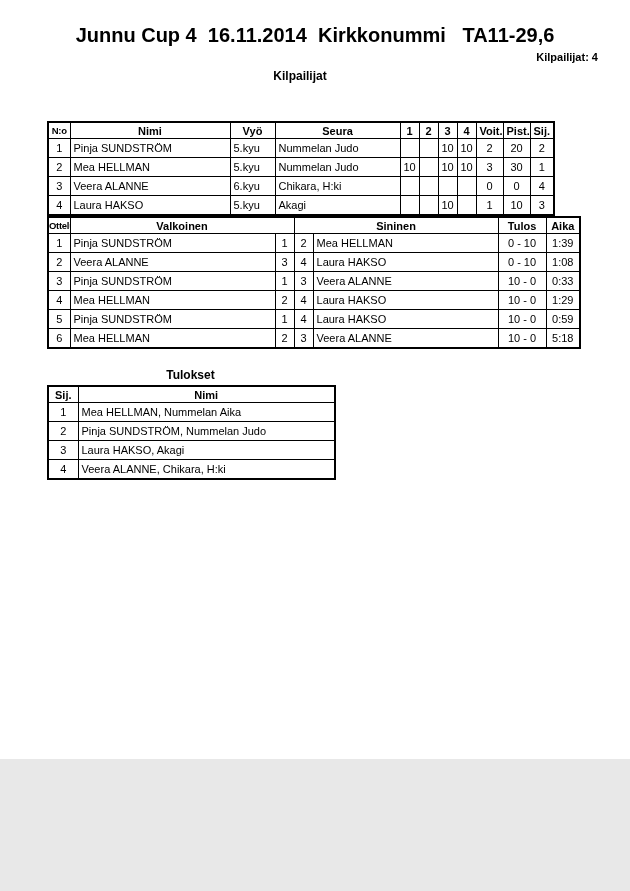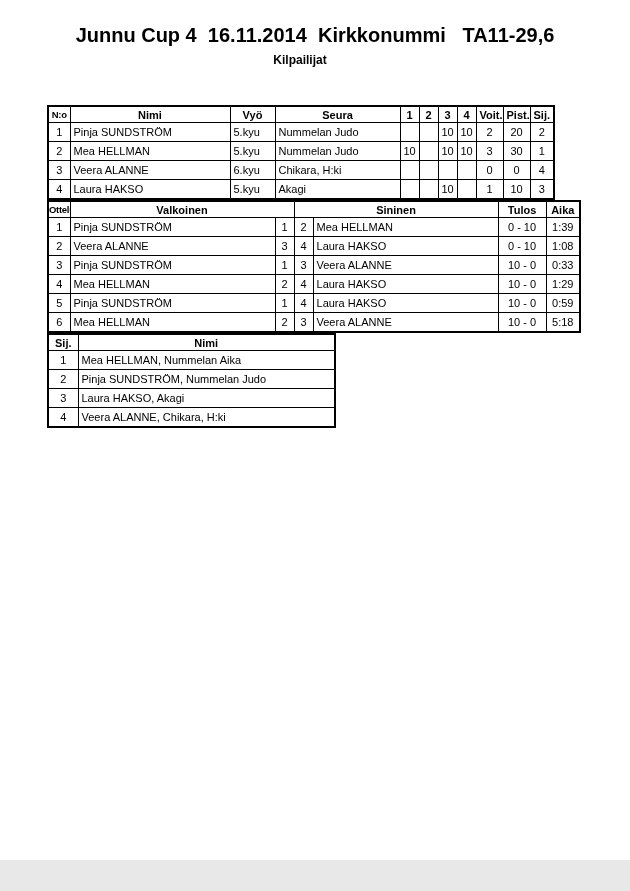--- a/index.html
+++ b/index.html
@@ -1,19 +1,19 @@
 <!DOCTYPE html>
 <html><head>
 <meta charset="utf-8">
 <style>
   html, body { margin: 0; padding: 0; background: #e8e8e8; }
   .page {
     position: relative;
     width: 630px;
-    height: 860px;
+    height: 759px;
     background: #ffffff;
     font-family: "Liberation Sans", sans-serif;
     color: #000;
     overflow: hidden;
     margin: 0 auto;
   }
   .title {
     margin-top: 24px;
     text-align: center;
     font-size: 20px;
@@ -57,20 +57,21 @@
   .t-kilpailijat { width: 506px; margin-top: 38px; }
   .t-ottelut    { width: 532px; }
   .t-tulokset   { width: 287px; }
 </style>
 </head>
 <body>
 
 <div class="page">
 
   <div class="title">Junnu Cup 4  16.11.2014  Kirkkonummi   TA11-29,6</div>
+  <div class="count">Kilpailijat: 4</div>
 
   <div class="section">
     <div class="section-heading hd-k">Kilpailijat</div>
     <table class="t-kilpailijat">
       <colgroup>
         <col style="width:22px">
           <col style="width:160px">
           <col style="width:45px">
           <col style="width:125px">
         <col style="width:19px">
@@ -226,20 +227,21 @@
           <td>3</td>
           <td class="l">Veera ALANNE</td>
           <td>10 - 0</td>
           <td>5:18</td>
         </tr>
       </tbody>
     </table>
   </div>
 
   <div class="section">
+    <div class="section-heading hd-t">Tulokset</div>
     <table class="t-tulokset">
       <colgroup>
         <col style="width:30px">
           <col style="width:257px">
       </colgroup>
       <thead>
         <tr>
           <th>Sij.</th>
           <th>Nimi</th>
         </tr>

